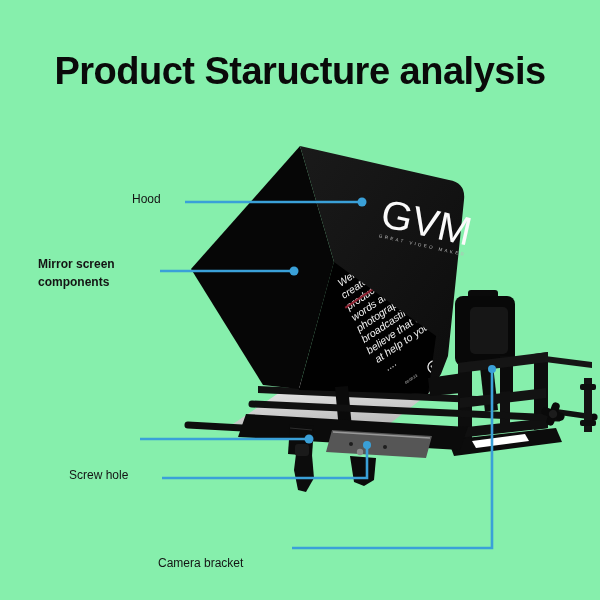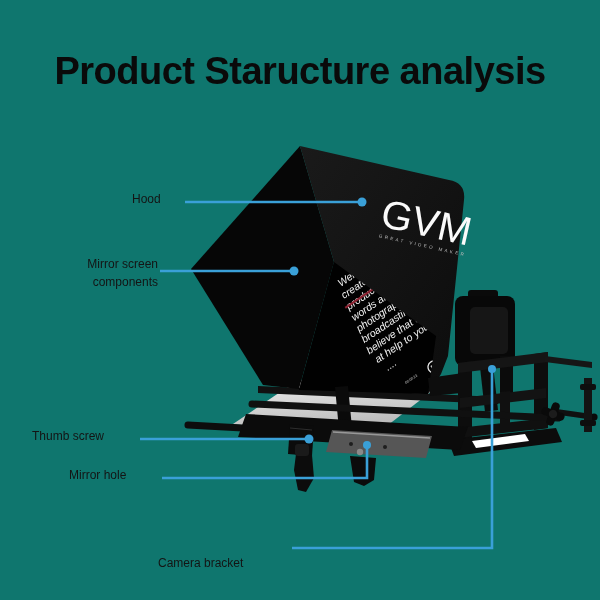--- a/index.html
+++ b/index.html
@@ -1,21 +1,21 @@
 <!DOCTYPE html>
 <html><head>
 <meta charset="utf-8">
 <style>
   html,body{margin:0;padding:0;width:600px;height:600px;background:#ffffff;overflow:hidden;
     font-family:"Liberation Sans",sans-serif;}
-  .stage{position:relative;width:600px;height:600px;background:#0f766e;}
+  .stage{position:relative;width:600px;height:600px;background:#86efac;}
   .title{position:absolute;top:50px;left:0;width:600px;text-align:center;
     font-size:38px;font-weight:bold;color:#0a0a0a;letter-spacing:-0.5px;}
   .label{position:absolute;font-size:12px;color:#141414;white-space:nowrap;}
-  .label.wrap{white-space:normal;text-align:right;line-height:18px;}
+  .label.wrap{white-space:normal;text-align:left;line-height:18px;font-weight:bold;}
   #label-hood{left:132px;top:192px;}
   #label-mirror{left:38px;top:255px;width:120px;}
   #label-thumb{left:32px;top:429px;}
   #label-screw{left:69px;top:468px;}
   #label-camera{left:158px;top:556px;}
   svg{position:absolute;left:0;top:0;}
   #callouts{z-index:5;}
   #device{z-index:2;}
 </style>
 </head>
@@ -154,17 +154,16 @@
       <circle cx="362" cy="202" r="4.5"></circle>
       <circle cx="294" cy="271" r="4.5"></circle>
       <circle cx="309" cy="439" r="4.5"></circle>
       <circle cx="367" cy="445" r="4"></circle>
       <circle cx="492" cy="369" r="4"></circle>
     </g>
   </svg>
 
   <div class="label" id="label-hood">Hood</div>
   <div class="label wrap" id="label-mirror">Mirror screen components</div>
-  <div class="label" id="label-thumb">Thumb screw</div>
-  <div class="label" id="label-screw">Mirror hole</div>
+  <div class="label" id="label-screw">Screw hole</div>
   <div class="label" id="label-camera">Camera bracket</div>
 
 </div>
 
 </body></html>

